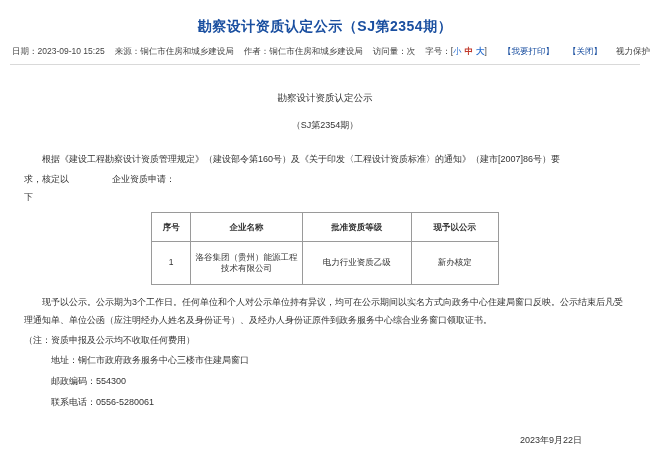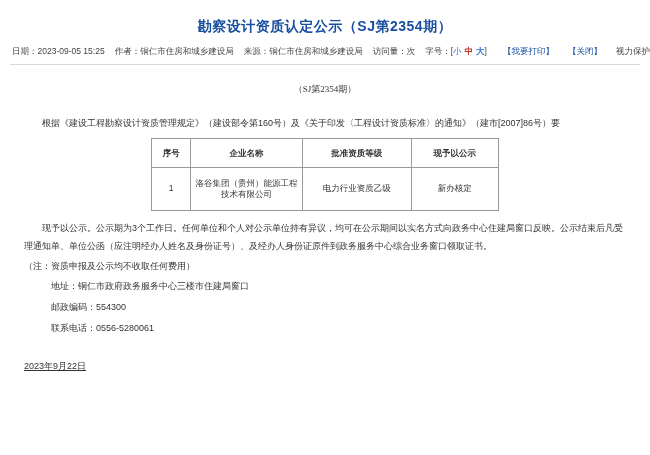--- a/index.html
+++ b/index.html
@@ -71,21 +71,20 @@
   .b-title {
     font-size: 9.5px;
     text-align: center;
     margin-top: 8px;
     margin-bottom: 10px;
   }
   .b-sub {
     font-size: 9px;
     text-align: center;
     margin-bottom: 16px;
-    font-family: Liberation Serif, serif;
   }
   .para {
     text-indent: 2em;
     margin: 0 0 2px 0;
     line-height: 2.0;
   }
   .para-noindent {
     margin: 0 0 2px 0;
     line-height: 2.0;
   }
@@ -116,55 +115,59 @@
     color: #333;
   }
   table.qual th { font-weight: bold; height: 20px; }
   table.qual td { height: 34px; line-height: 1.35; }
   .col-no { width: 44px; }
   .col-name { width: 140px; }
   .col-grade { width: 140px; }
   .col-type { width: 110px; }
 
   .date-line {
-    text-align: left;
+    text-align: right;
     padding: 18px 44px 0 0;
     font-size: 9px;
     color: #333;
-    text-decoration: underline;
   }
 </style>
 </head>
 <body>
 
 <div class="page">
 
   <div class="doc-title">勘察设计资质认定公示（SJ第2354期）</div>
 
   <div class="meta-bar">
-    <span class="meta-item">日期：2023-09-05 15:25</span>
+    <span class="meta-item">日期：2023-09-10 15:25</span>
+    <span class="meta-item">来源：铜仁市住房和城乡建设局</span>
     <span class="meta-item">作者：铜仁市住房和城乡建设局</span>
-    <span class="meta-item">来源：铜仁市住房和城乡建设局</span>
     <span class="meta-item">访问量：次</span>
     <span class="font-sizer">
       <span>字号：[</span><span class="fs-small">小</span><span class="fs-mid">中</span><span class="fs-large">大</span><span>]</span>
     </span>
     <span class="meta-link">【我要打印】</span>
     <span class="meta-link">【关闭】</span>
     <span class="eye-label">视力保护色：</span>
 
   </div>
 
   <div class="divider"></div>
 
   <div class="body-area">
 
+    <div class="b-title">勘察设计资质认定公示</div>
     <div class="b-sub">（SJ第2354期）</div>
 
     <p class="para">根据《建设工程勘察设计资质管理规定》（建设部令第160号）及《关于印发〈工程设计资质标准〉的通知》（建市[2007]86号）要</p>
+    <div class="line-two">
+      <span class="l">求，核定以下</span>
+      <span class="r">企业资质申请：</span>
+    </div>
 
     <table class="qual">
       <thead>
         <tr>
           <th class="col-no">序号</th>
           <th class="col-name">企业名称</th>
           <th class="col-grade">批准资质等级</th>
           <th class="col-type">现予以公示</th>
         </tr>
       </thead>

